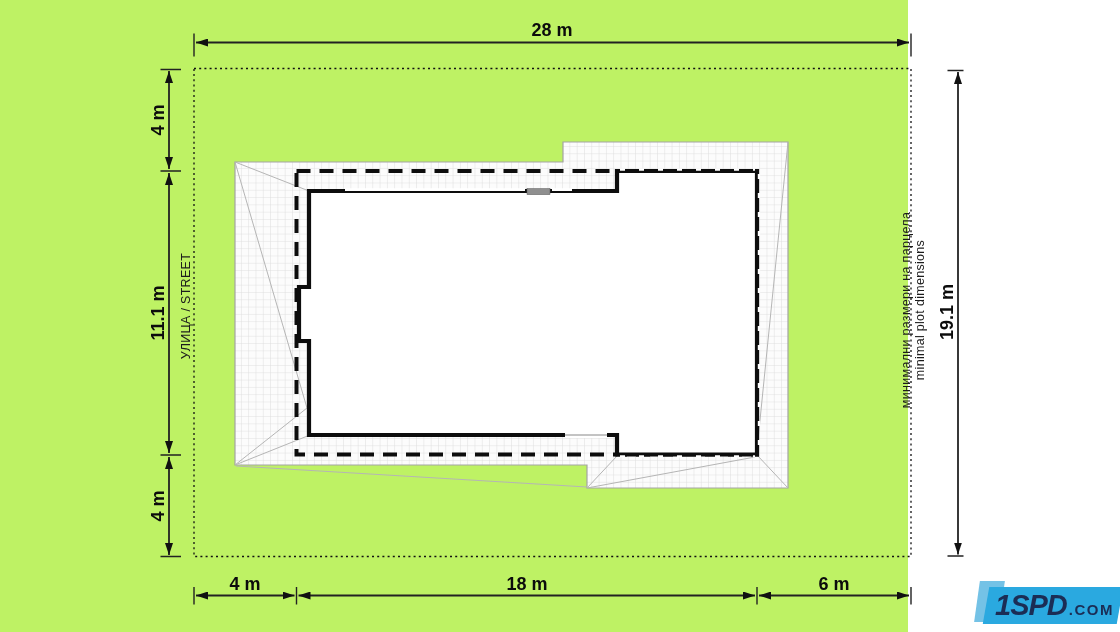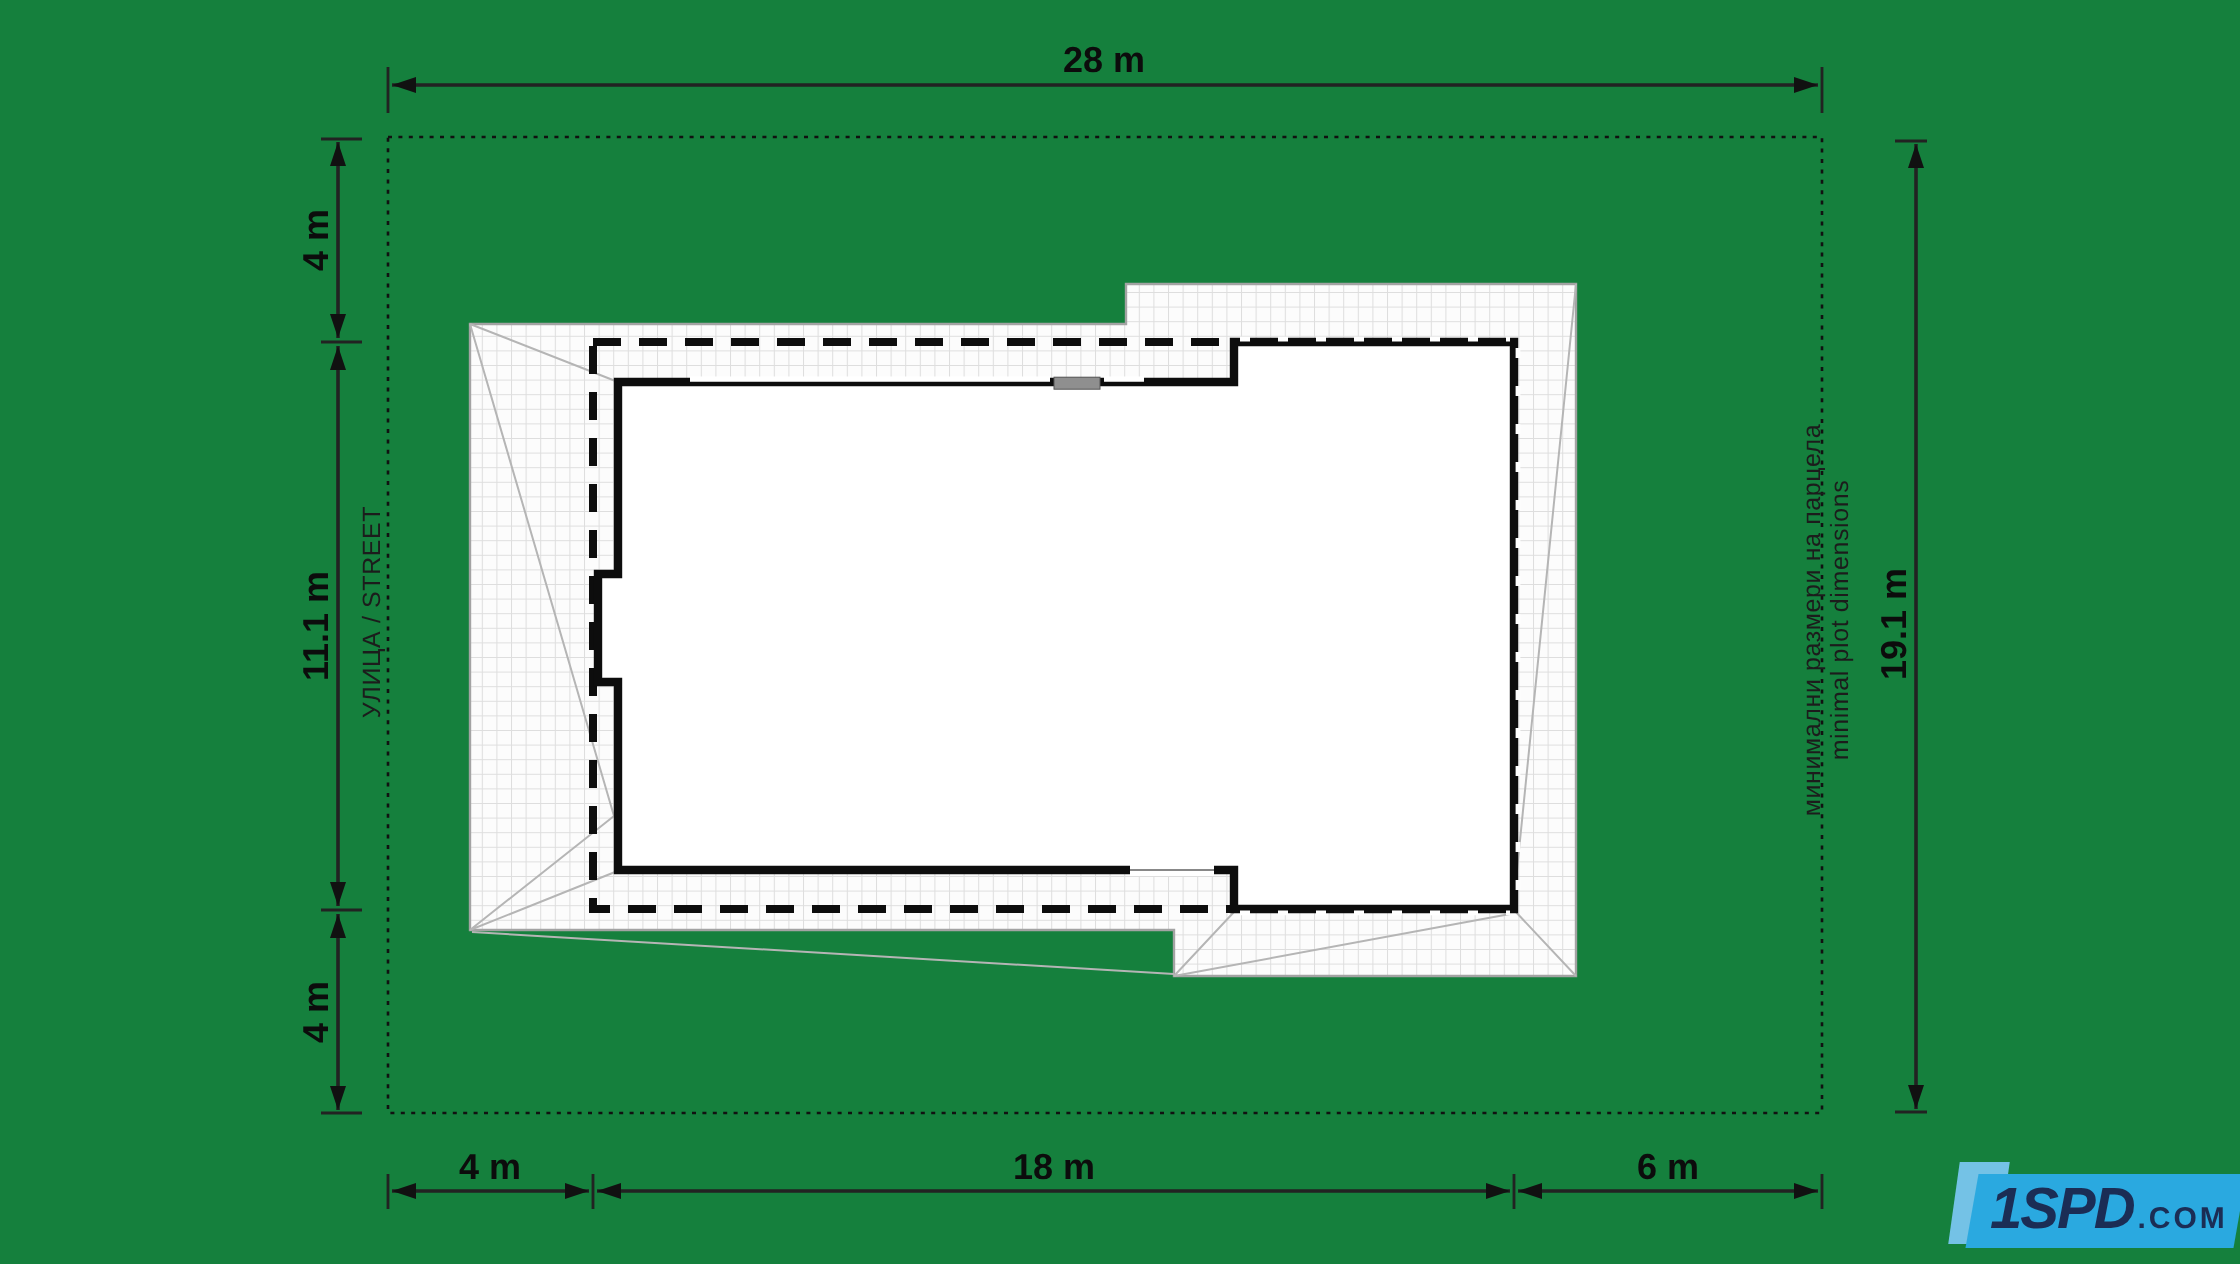--- a/index.html
+++ b/index.html
@@ -6,23 +6,23 @@
     margin: 0;
     padding: 0;
     background: #ffffff;
     width: 1120px;
     height: 632px;
     overflow: hidden;
     font-family: "Liberation Sans", sans-serif;
   }
   .stage {
     position: relative;
-    width: 1120px;
+    width: 908px;
     height: 632px;
-    background: #15803d;
+    background: #bef264;
   }
   .plan-svg {
     position: absolute;
     left: 0;
     top: 0;
   }
   svg text.dim-label {
     font-family: "Liberation Sans", sans-serif;
     font-size: 18px;
     font-weight: bold;

